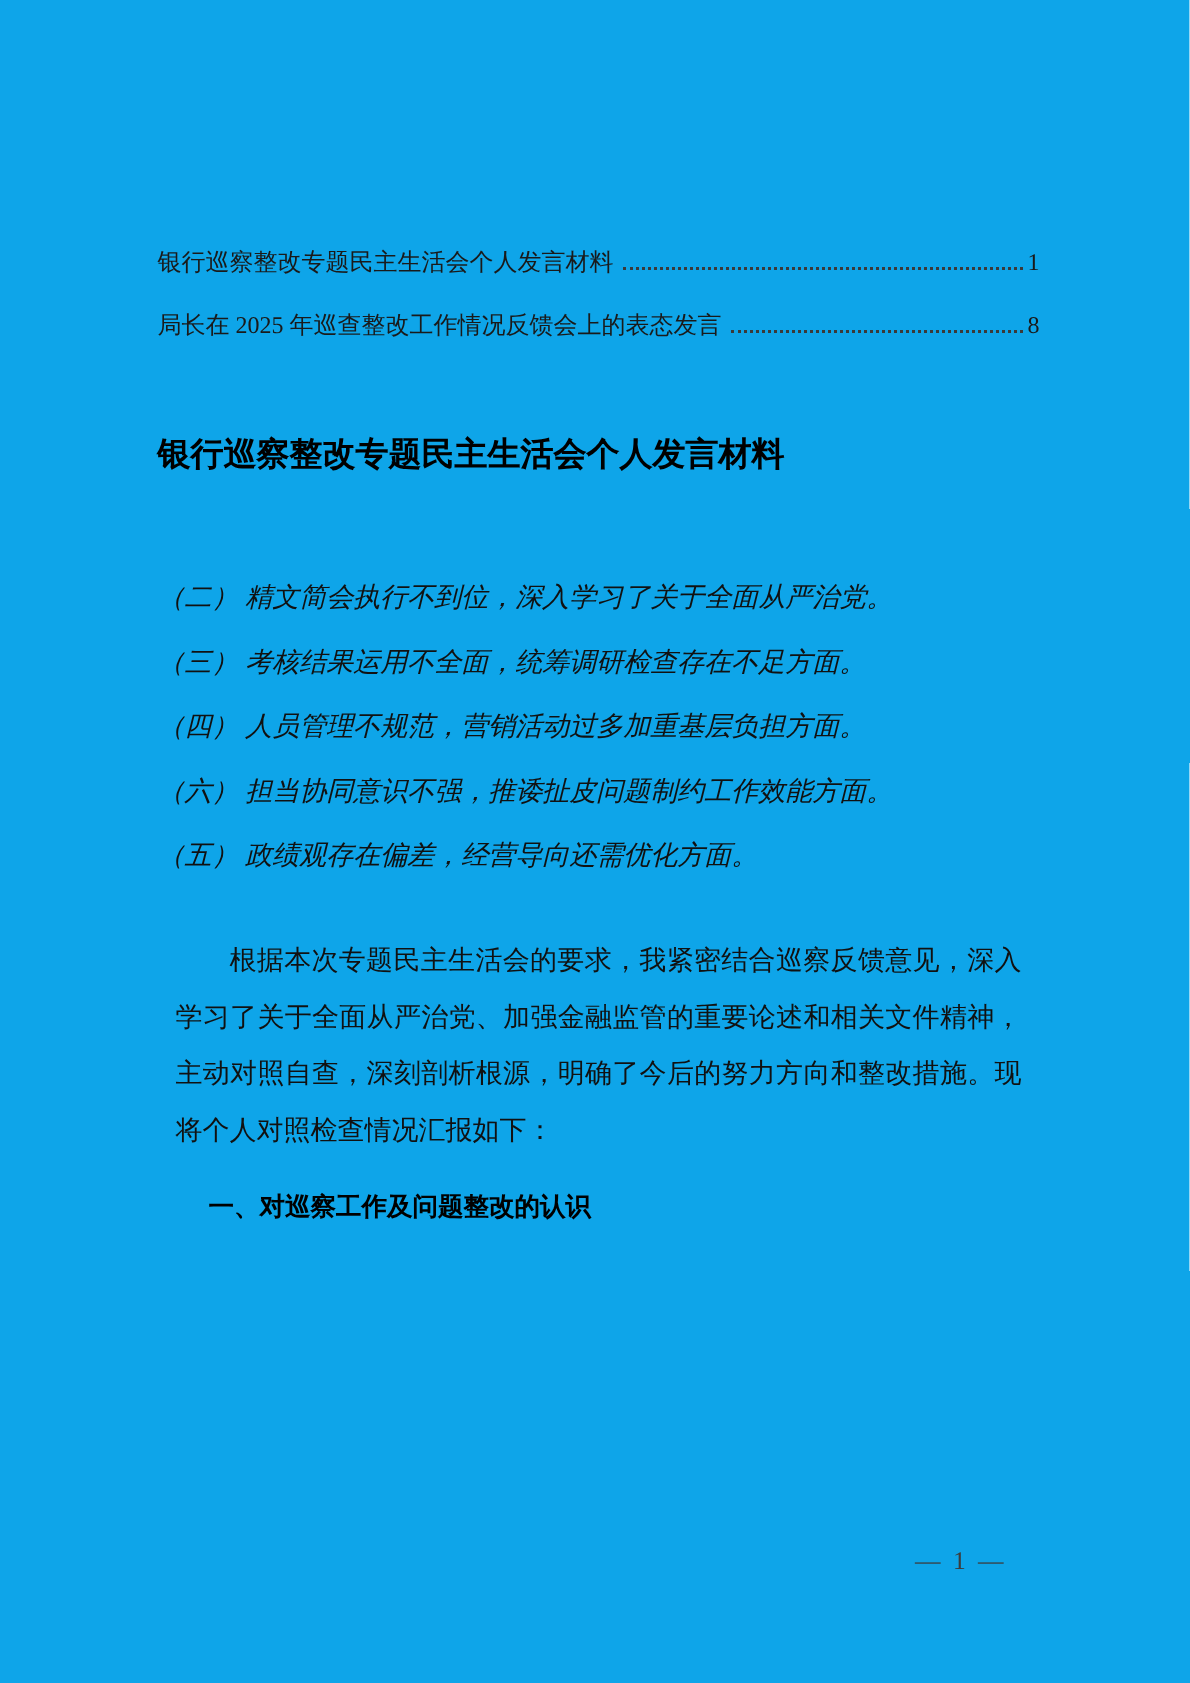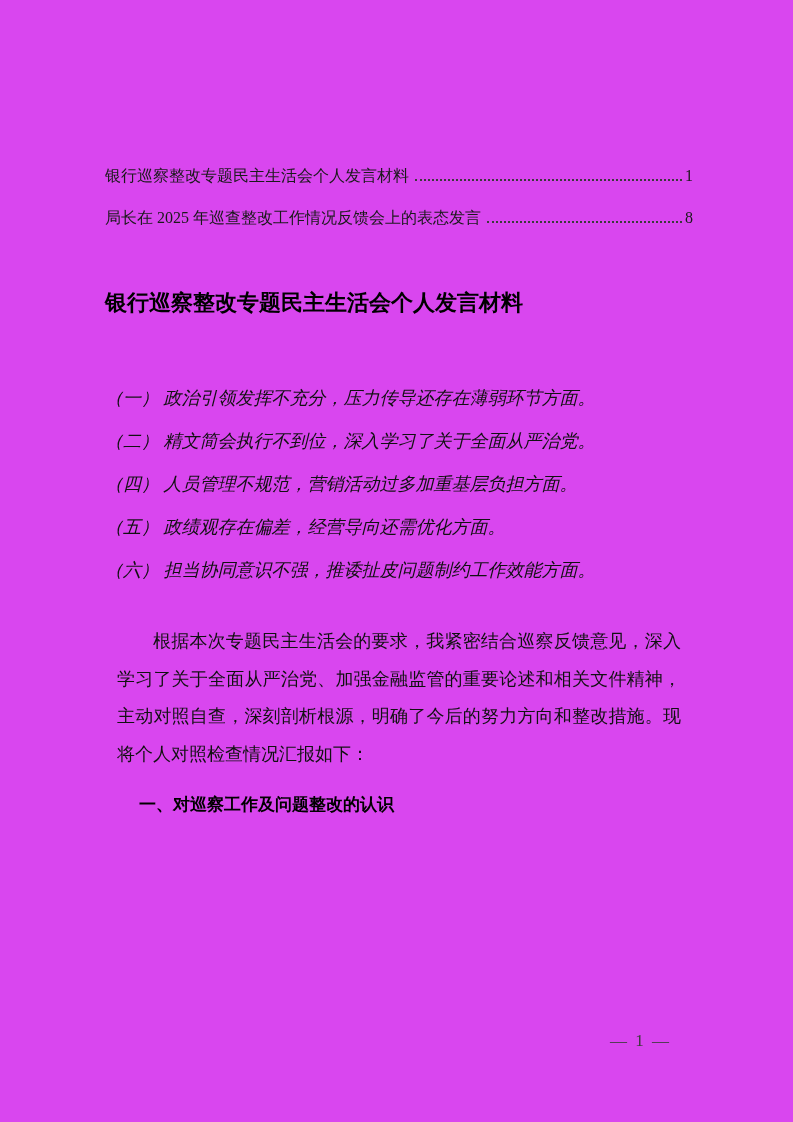--- a/index.html
+++ b/index.html
@@ -5,21 +5,21 @@
   html, body {
     margin: 0;
     padding: 0;
     background: #ffffff;
   }
   .page {
     position: relative;
     width: 793px;
     height: 1122px;
     margin: 0 auto;
-    background: #d946ef;
+    background: #0ea5e9;
     box-sizing: border-box;
     padding: 166px 100px 0 105px;
     overflow: hidden;
     color: #1a1a1a;
   }
 
   
   .toc-row {
     display: flex;
     align-items: baseline;
@@ -109,25 +109,25 @@
     <div class="toc-row">
       <span class="toc-label">局长在 2025 年巡查整改工作情况反馈会上的表态发言</span>
       <span class="toc-leader"></span>
       <span class="toc-page">8</span>
     </div>
   </section>
 
   <h1 class="doc-title">银行巡察整改专题民主生活会个人发言材料</h1>
 
   <div class="outline">
-    <p class="outline-item">（一） 政治引领发挥不充分，压力传导还存在薄弱环节方面。</p>
     <p class="outline-item">（二） 精文简会执行不到位，深入学习了关于全面从严治党。</p>
+    <p class="outline-item">（三） 考核结果运用不全面，统筹调研检查存在不足方面。</p>
     <p class="outline-item">（四） 人员管理不规范，营销活动过多加重基层负担方面。</p>
+    <p class="outline-item">（六） 担当协同意识不强，推诿扯皮问题制约工作效能方面。</p>
     <p class="outline-item">（五） 政绩观存在偏差，经营导向还需优化方面。</p>
-    <p class="outline-item">（六） 担当协同意识不强，推诿扯皮问题制约工作效能方面。</p>
   </div>
 
   <p class="body-para intro-para">根据本次专题民主生活会的要求，我紧密结合巡察反馈意见，深入学习了关于全面从严治党、加强金融监管的重要论述和相关文件精神，主动对照自查，深刻剖析根源，明确了今后的努力方向和整改措施。现将个人对照检查情况汇报如下：</p>
 
   <h2 class="section-heading">一、对巡察工作及问题整改的认识</h2>
 
 
   <div class="footer">
     <span>— 1 —</span>
   </div>

